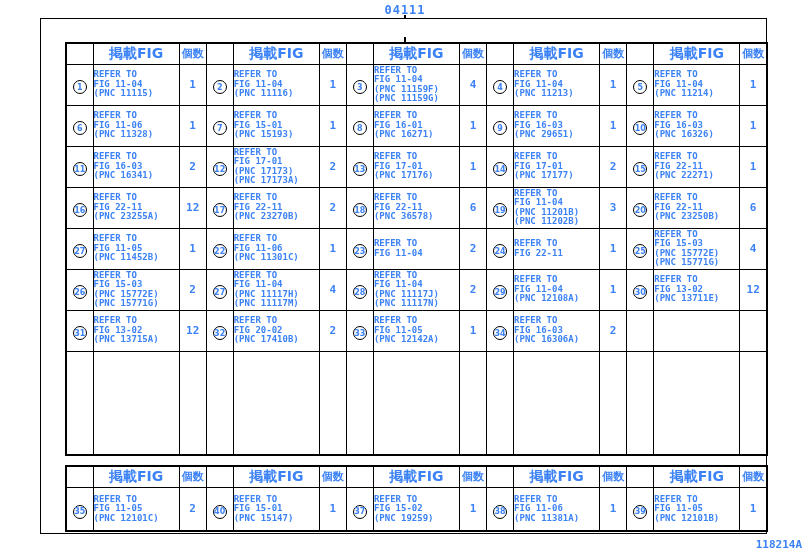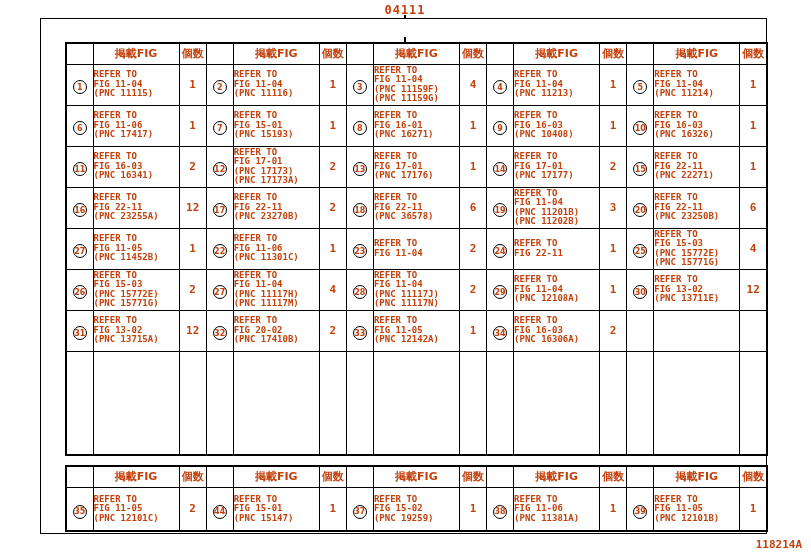--- a/index.html
+++ b/index.html
@@ -1,21 +1,21 @@
 <!DOCTYPE html>
 <html><head>
 <meta charset="utf-8">
 <style>
   html,body{margin:0;padding:0;background:#fff;}
   .sheet{
     position:relative;
     width:811px;height:560px;
     background:#ffffff;
     font-family:"DejaVu Sans Mono", monospace;
-    color:#c2410c;
+    color:#3b82f6;
     overflow:hidden;
   }
   .toplabel{
     position:absolute;
     left:330px;top:3px;width:150px;
     text-align:center;
     font:bold 12px "DejaVu Sans Mono", monospace;
     letter-spacing:1px;
   }
   .innerlabel{
@@ -54,21 +54,21 @@
   }
   tr.hrow{height:21px;}
   tr.drow{height:41px;}
   tr.brow{height:44px;}
   tr.filler{height:104px;}
   td.c-num, td.c-qty{text-align:center;}
   td.c-fig{padding:1px 2px 1px 5px;}
   td.h{
     text-align:center;
     font-family:"DejaVu Sans", sans-serif;
-    font-size:11px;font-weight:bold;
+    font-size:14px;font-weight:bold;
     padding:0;
   }
   .figline{
     font:bold 9px "DejaVu Sans Mono", monospace;
     line-height:9.5px;
     white-space:pre;
   }
   td.c-qty{font:bold 11px "DejaVu Sans Mono", monospace;}
   .circ{
     display:inline-flex;
@@ -170,42 +170,42 @@
             <div class="figline">FIG 11-04</div>
             <div class="figline">(PNC 11214)</div>
           </td>
           <td class="c-qty">1</td>
         </tr>
         <tr class="drow">
           <td class="c-num"><span class="circ">6</span></td>
           <td class="c-fig">
             <div class="figline">REFER TO</div>
             <div class="figline">FIG 11-06</div>
-            <div class="figline">(PNC 17417)</div>
+            <div class="figline">(PNC 11328)</div>
           </td>
           <td class="c-qty">1</td>
           <td class="c-num"><span class="circ">7</span></td>
           <td class="c-fig">
             <div class="figline">REFER TO</div>
             <div class="figline">FIG 15-01</div>
             <div class="figline">(PNC 15193)</div>
           </td>
           <td class="c-qty">1</td>
           <td class="c-num"><span class="circ">8</span></td>
           <td class="c-fig">
             <div class="figline">REFER TO</div>
             <div class="figline">FIG 16-01</div>
             <div class="figline">(PNC 16271)</div>
           </td>
           <td class="c-qty">1</td>
           <td class="c-num"><span class="circ">9</span></td>
           <td class="c-fig">
             <div class="figline">REFER TO</div>
             <div class="figline">FIG 16-03</div>
-            <div class="figline">(PNC 10408)</div>
+            <div class="figline">(PNC 29651)</div>
           </td>
           <td class="c-qty">1</td>
           <td class="c-num"><span class="circ">10</span></td>
           <td class="c-fig">
             <div class="figline">REFER TO</div>
             <div class="figline">FIG 16-03</div>
             <div class="figline">(PNC 16326)</div>
           </td>
           <td class="c-qty">1</td>
         </tr>
@@ -451,21 +451,21 @@
           <td class="c-qty h">個数</td>
         </tr>
         <tr class="brow">
           <td class="c-num"><span class="circ">35</span></td>
           <td class="c-fig">
             <div class="figline">REFER TO</div>
             <div class="figline">FIG 11-05</div>
             <div class="figline">(PNC 12101C)</div>
           </td>
           <td class="c-qty">2</td>
-          <td class="c-num"><span class="circ">44</span></td>
+          <td class="c-num"><span class="circ">40</span></td>
           <td class="c-fig">
             <div class="figline">REFER TO</div>
             <div class="figline">FIG 15-01</div>
             <div class="figline">(PNC 15147)</div>
           </td>
           <td class="c-qty">1</td>
           <td class="c-num"><span class="circ">37</span></td>
           <td class="c-fig">
             <div class="figline">REFER TO</div>
             <div class="figline">FIG 15-02</div>

